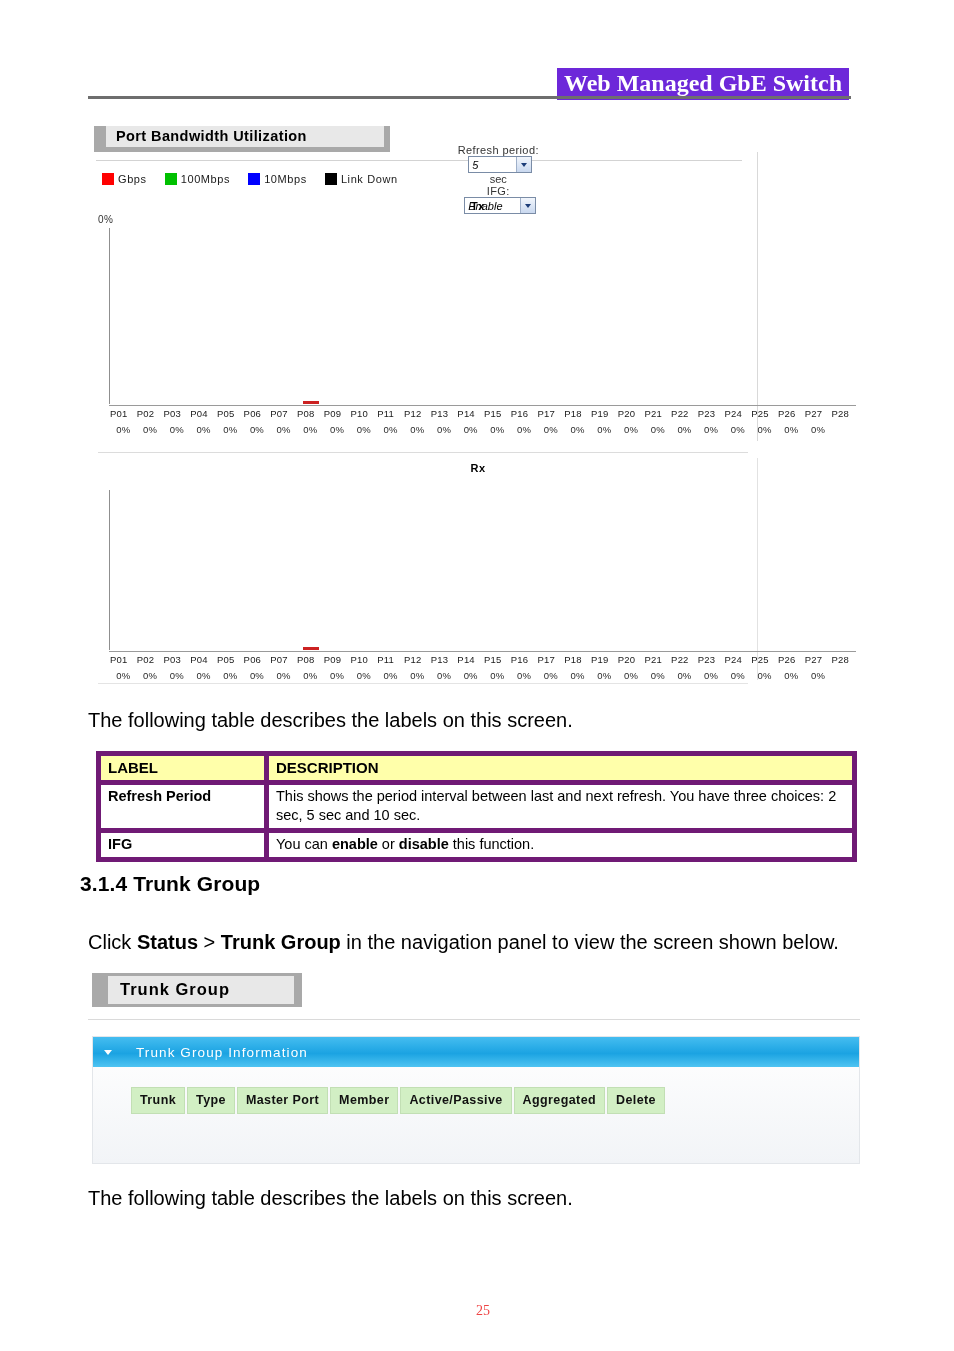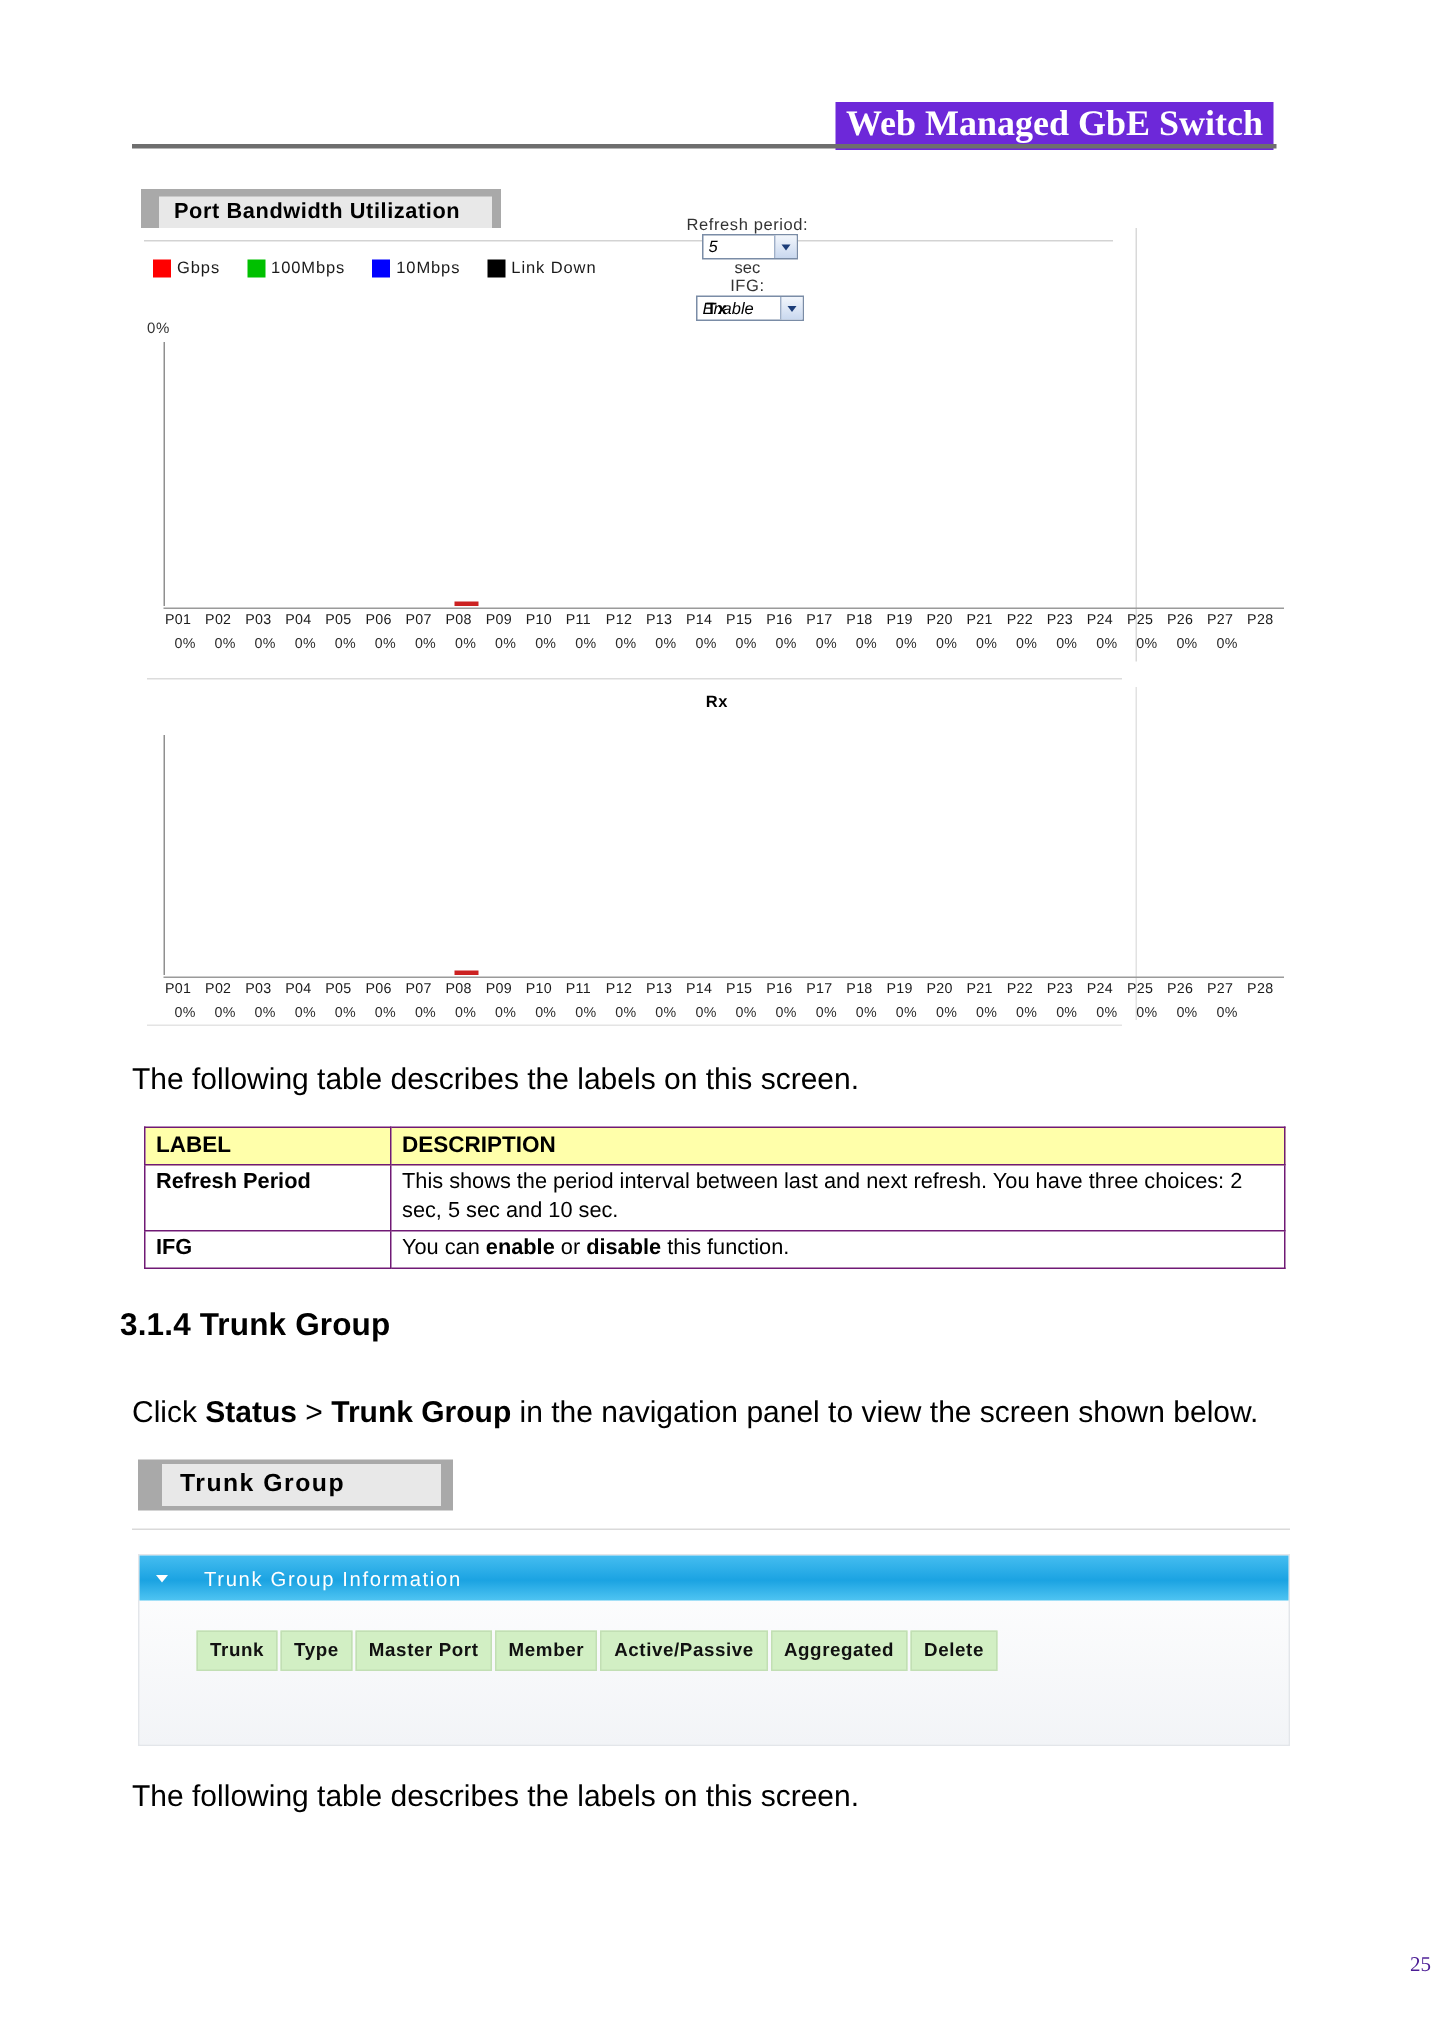--- a/index.html
+++ b/index.html
@@ -48,24 +48,24 @@
   .shot-bandwidth {
     position: absolute;
     left: 88px;
     top: 122px;
     width: 775px;
     height: 575px;
   }
   .win-titlebar {
     position: absolute;
     left: 6px; top: 4px;
-    width: 240px; height: 26px;
+    width: 296px; height: 26px;
     background: #a9a9a9;
     display: flex;
-    align-items: flex-end;
+    align-items: flex-start;
   }
   .win-titlebar-inner {
     margin-left: 12px;
     margin-right: 6px;
     background: #e8e8e8;
     color: #000;
     font-size: 14.5px;
     font-weight: bold;
     letter-spacing: 0.4px;
     padding: 2px 10px 3px 10px;
@@ -297,21 +297,21 @@
   .label-table {
     position: absolute;
     left: 96px;
     top: 751px;
     width: 761px;
     border-collapse: collapse;
     font-size: 14.5px;
     line-height: 19px;
   }
   .label-table td, .label-table th {
-    border: 1px solid #701a75;
+    border: 5px solid #701a75;
     padding: 2px 6px 3px 7px;
     text-align: left;
     vertical-align: top;
   }
   .label-table thead th {
     background: #ffffaa;
     font-weight: bold;
     font-size: 15px;
   }
   .label-table td.lbl {
@@ -417,24 +417,24 @@
     text-align: left;
     white-space: nowrap;
   }
 
   
   .page-number {
     position: absolute;
     left: 0;
     right: 0;
     top: 1303px;
-    text-align: right;
+    text-align: center;
     font-family: "Liberation Serif", serif;
     font-size: 14px;
-    color: #4c1d95;
+    color: #ef4444;
     padding-left: 12px;
   }
 </style>
 </head>
 <body>
 
 <div class="doc-header">
   <div class="header-banner">Web Managed GbE Switch</div>
   <div class="header-rule"></div>
 </div>

